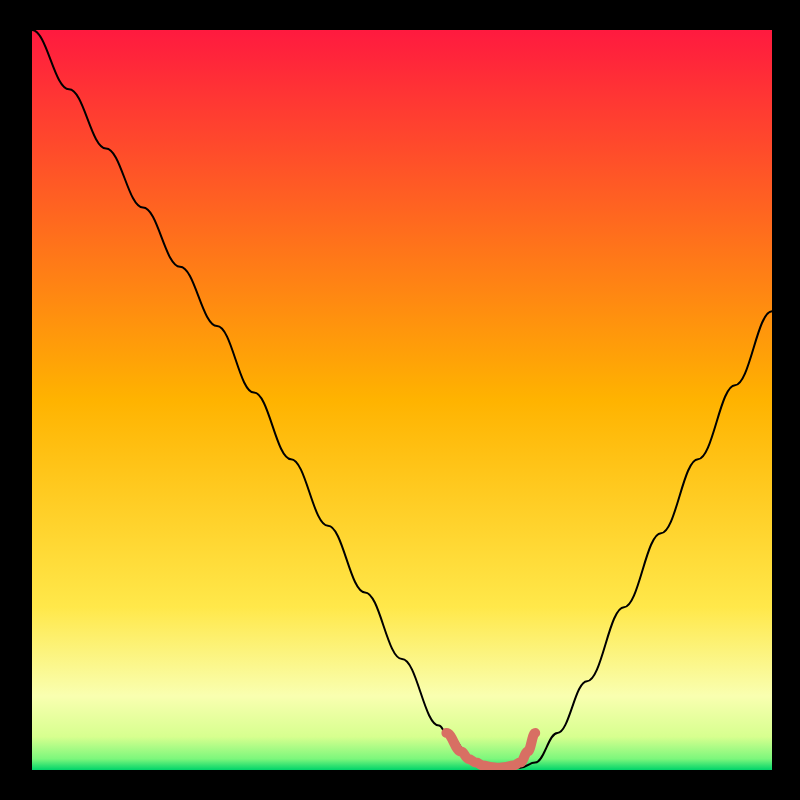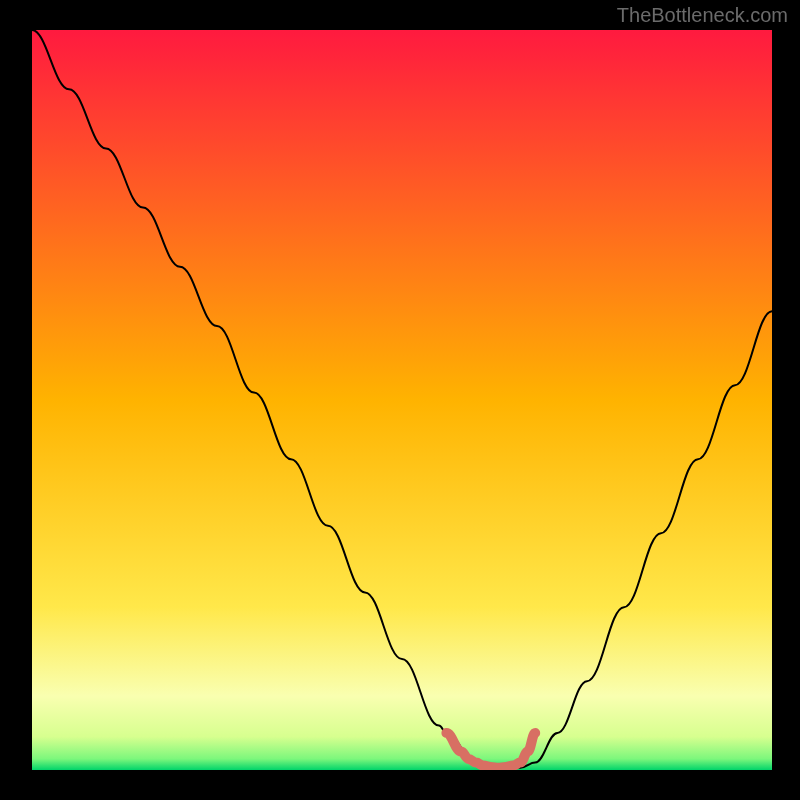--- a/index.html
+++ b/index.html
@@ -27,21 +27,20 @@
   svg.chart {
     position: absolute;
     left: 0;
     top: 0;
   }
 </style>
 </head>
 <body>
 <div class="container">
 
-<div class="watermark">TheBottleneck.com</div>
 
 <svg class="chart" width="800" height="800" viewBox="0 0 800 800">
   <defs>
     <linearGradient id="bg-grad" x1="0" y1="0" x2="0" y2="1">
           <stop offset="0%" stop-color="#ff1a3f"></stop>
           <stop offset="50%" stop-color="#ffb300"></stop>
           <stop offset="78%" stop-color="#ffe84a"></stop>
           <stop offset="90%" stop-color="#f9ffb0"></stop>
           <stop offset="95.5%" stop-color="#d7ff8f"></stop>
           <stop offset="98.5%" stop-color="#7cf77c"></stop>

